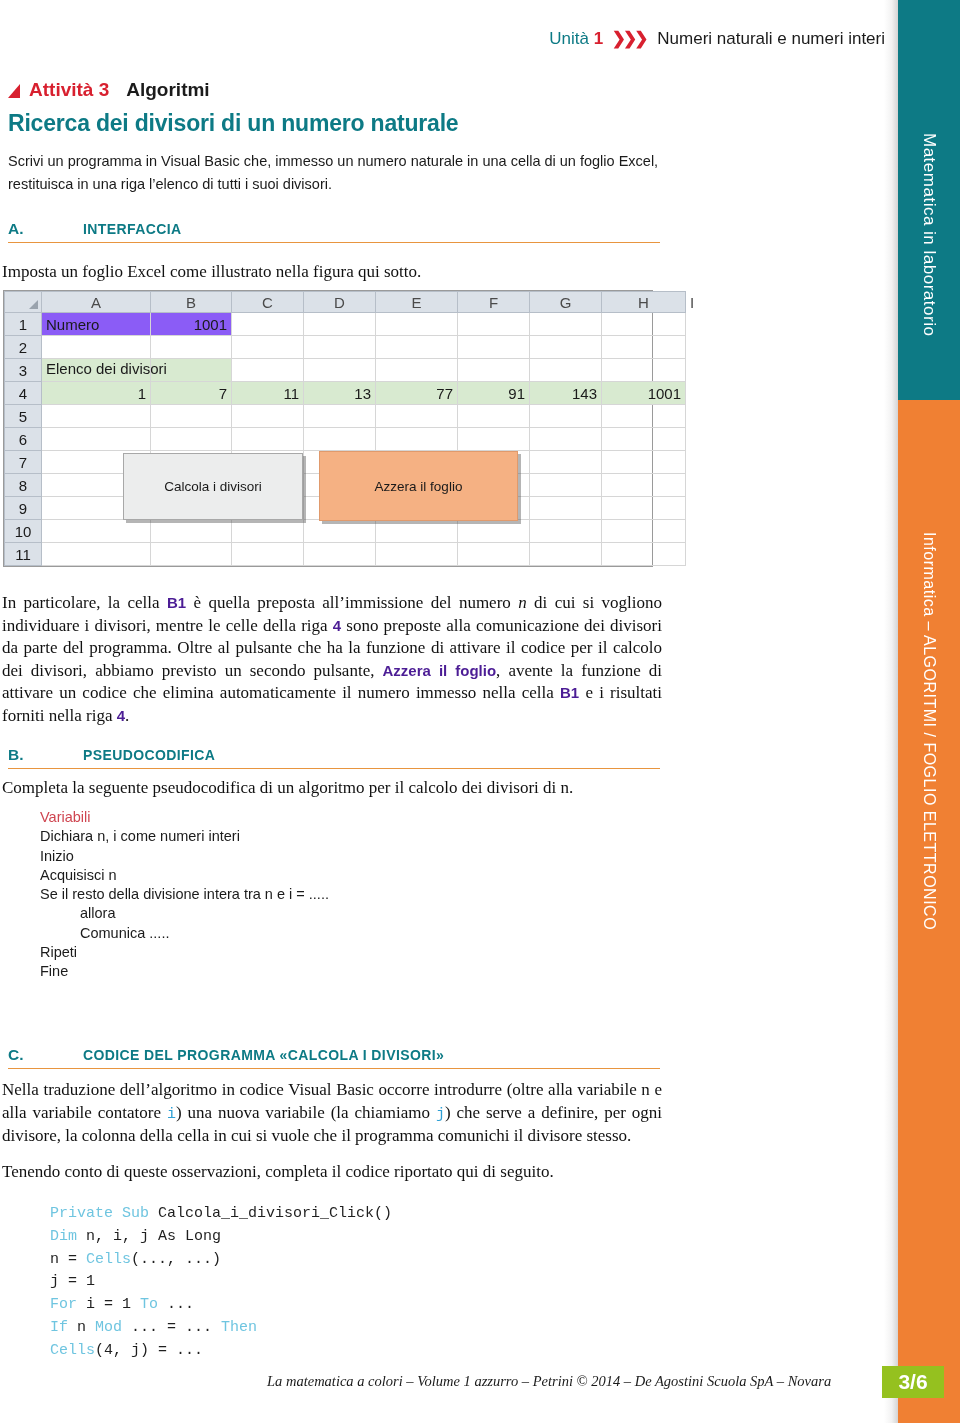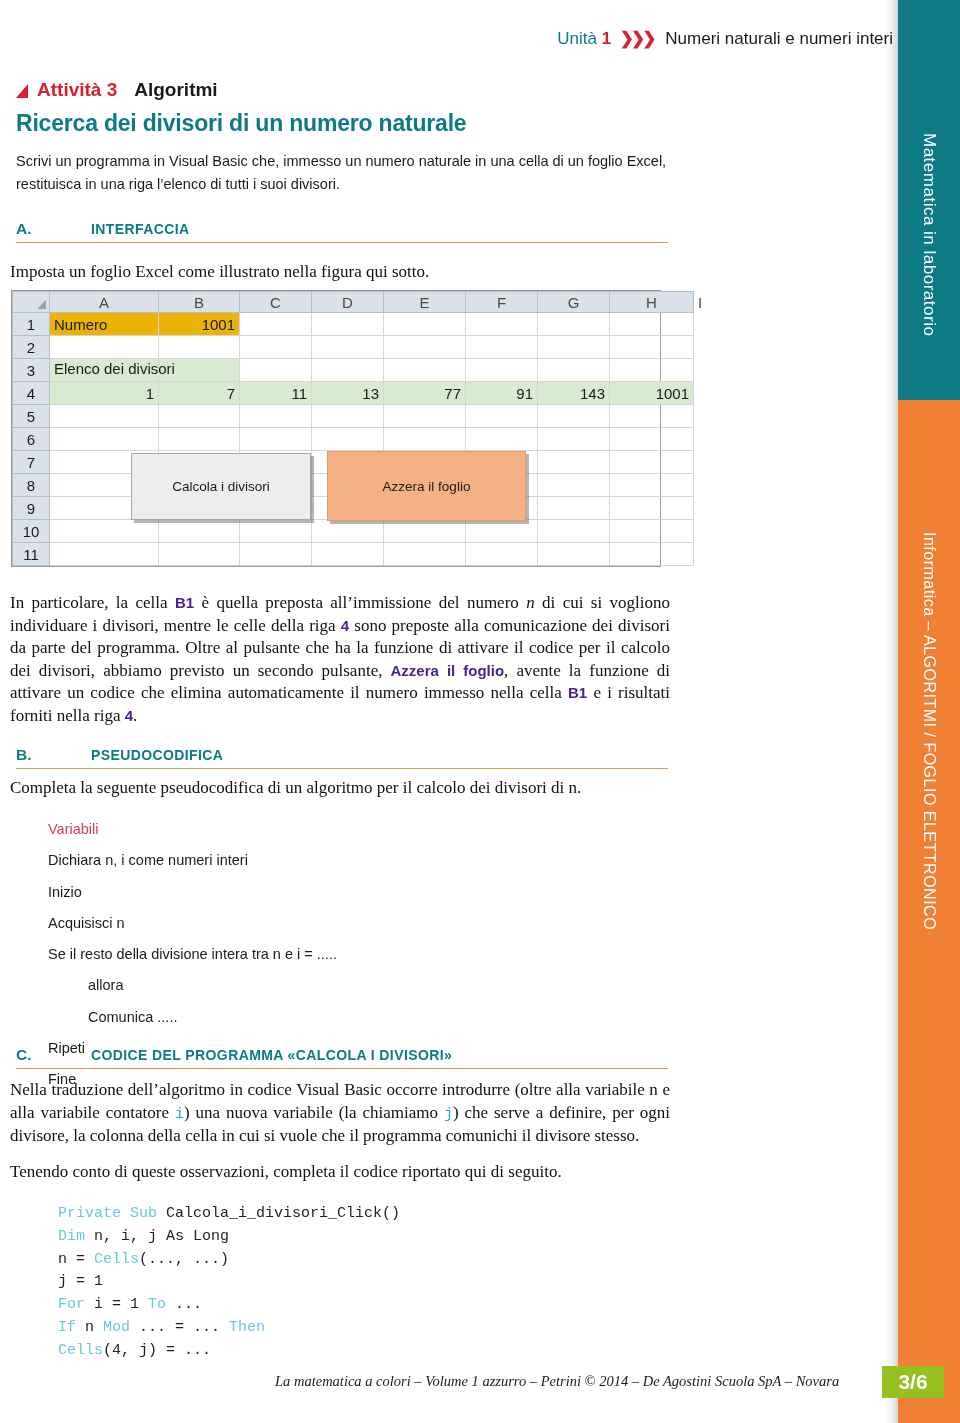--- a/index.html
+++ b/index.html
@@ -64,21 +64,21 @@
     right: 62px;
     width: 14px;
     height: 1423px;
     background: linear-gradient(to right, rgba(255,255,255,0) 0%, rgba(150,150,150,0.12) 55%, rgba(120,120,120,0.32) 100%);
   }
 
   
   .page {
     position: absolute;
     top: 0;
-    left: 8px;
+    left: 0;
     width: 898px;
     height: 1423px;
   }
 
   
   .doc-header {
     position: absolute;
     top: 28px;
     right: 13px;
     font-size: 17px;
@@ -241,21 +241,21 @@
   }
   .corner:after {
     content: "";
     position: absolute;
     right: 3px;
     bottom: 3px;
     width: 0; height: 0;
     border-left: 9px solid transparent;
     border-bottom: 9px solid #9aa3ad;
   }
-  .c-yellow { background: #eab308; }
+  .c-yellow { background: #8b5cf6; }
   .c-green  { background: #d8ead0; }
   .num { text-align: right; padding-right: 8px; font-size: 15px; }
   .ovf { overflow: visible; position: relative; }
   .ovf span {
     position: absolute;
     left: 4px; top: 1px;
     white-space: nowrap;
     z-index: 3;
   }
 
@@ -290,21 +290,21 @@
 
   
   .pseudo {
     position: absolute;
     top: 808px;
     left: 40px;
     font-size: 14.5px;
     line-height: 1.33;
     color: #1b1b1b;
   }
-  .pseudo .ln { white-space: pre; margin-top: 12px; }
+  .pseudo .ln { white-space: pre; }
   .pseudo .red { color: #cf4550; }
   .pseudo .ind1 { padding-left: 40px; }
 
   
   .vbcode {
     position: absolute;
     top: 1203px;
     left: 50px;
     font-family: "Liberation Mono", monospace;
     font-size: 15px;

